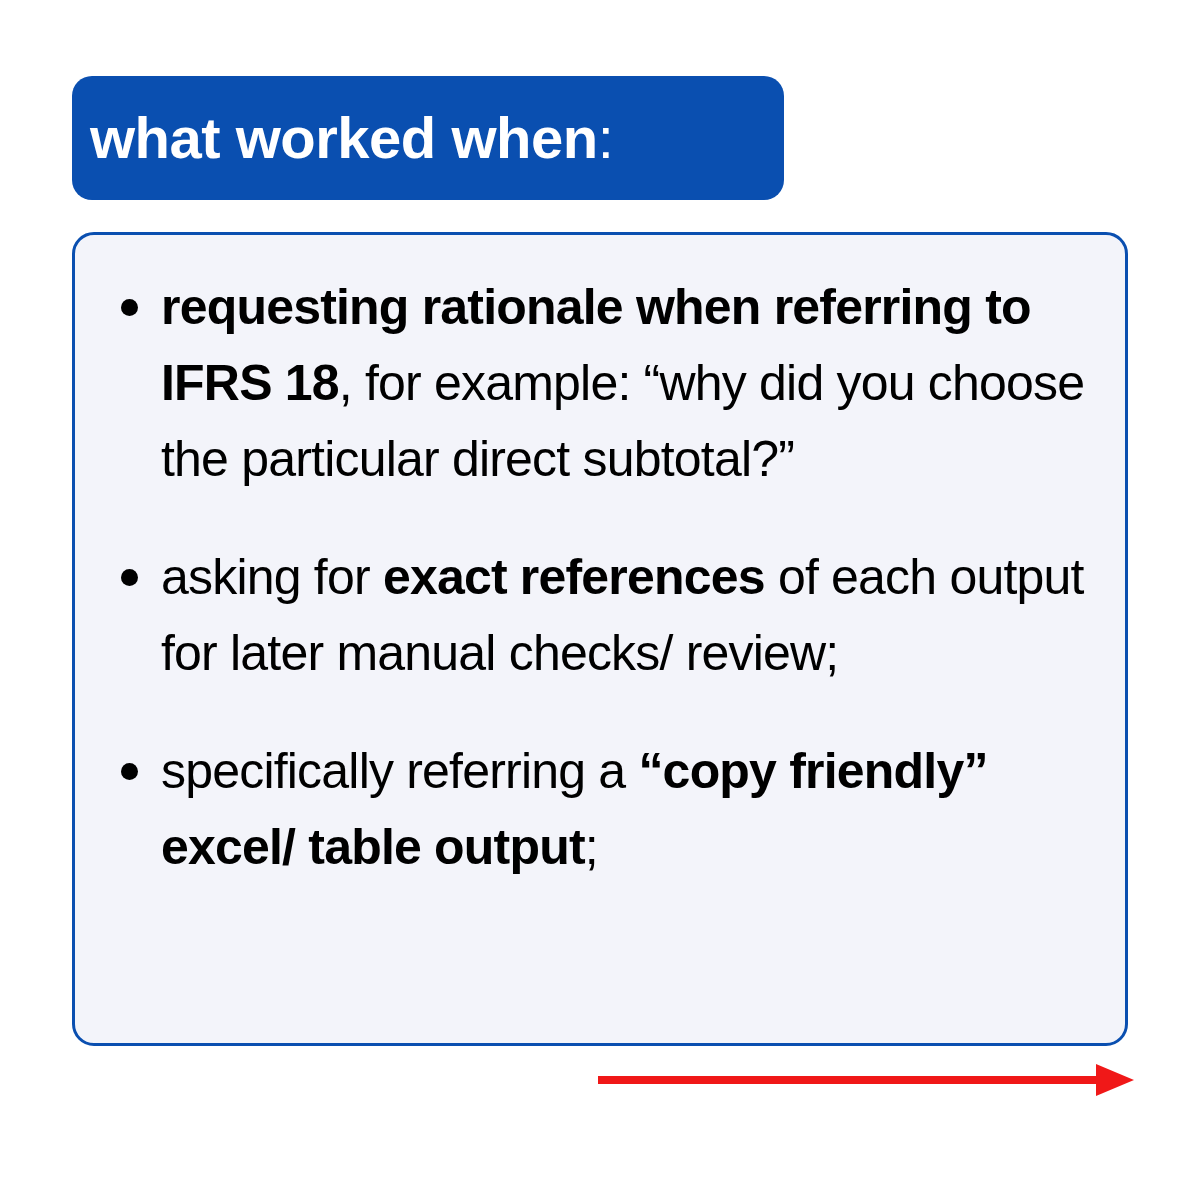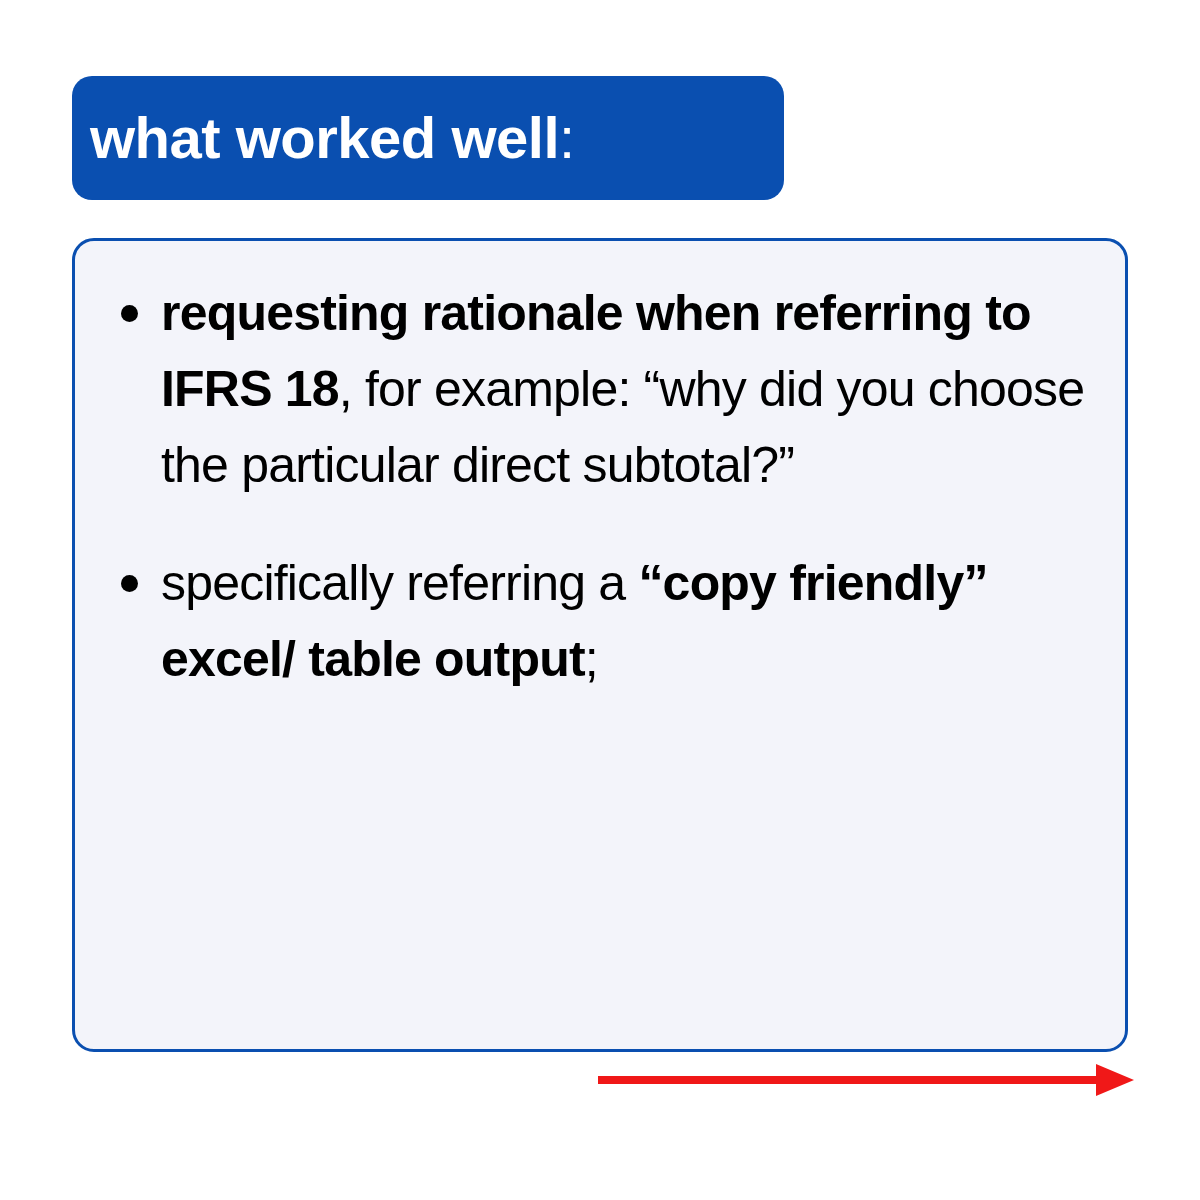--- a/index.html
+++ b/index.html
@@ -48,21 +48,21 @@
     color: #ffffff;
     font-size: 58px;
     font-weight: 400;
     line-height: 1;
   }
 
   
   .body-card {
     position: absolute;
     left: 72px;
-    top: 238px;
+    top: 232px;
     width: 1056px;
     height: 814px;
     background: #F3F4FA;
     border: 3px solid #0A4FB0;
     border-radius: 22px;
     box-sizing: border-box;
     padding: 34px 18px 18px 22px;
   }
 
   .bullet-list {
@@ -106,27 +106,28 @@
     width: 540px;
     height: 44px;
   }
 </style>
 </head>
 <body>
 
 <div class="slide" style="background: rgb(255, 255, 255);">
 
   <div class="header-badge" style="background: rgb(10, 79, 176);">
-    <span class="header-title">what worked well</span>
+    <span class="header-title">what worked when</span>
       <span class="header-colon">:</span>
   </div>
 
   <div class="body-card" style="border-color: rgb(10, 79, 176); background: rgb(243, 244, 250);">
     <ul class="bullet-list">
       <li class="bullet-item"><b>requesting rationale when referring to IFRS 18</b><span>, for example: “why did you choose the particular direct subtotal?”</span></li>
+      <li class="bullet-item"><span>asking for </span><b>exact references</b><span> of each output for later manual checks/ review;</span></li>
       <li class="bullet-item"><span>specifically referring a </span><b>“copy friendly” excel/ table output</b><span>;</span></li>
     </ul>
   </div>
 
   <svg class="red-arrow" viewBox="0 0 540 44">
     <line id="arrow-shaft" x1="2" y1="22" x2="506" y2="22" stroke="#F01818" stroke-width="8" stroke-linecap="butt"></line>
     <polygon id="arrow-head" points="500,6 538,22 500,38" fill="#F01818"></polygon>
   </svg>
 
 </div>

